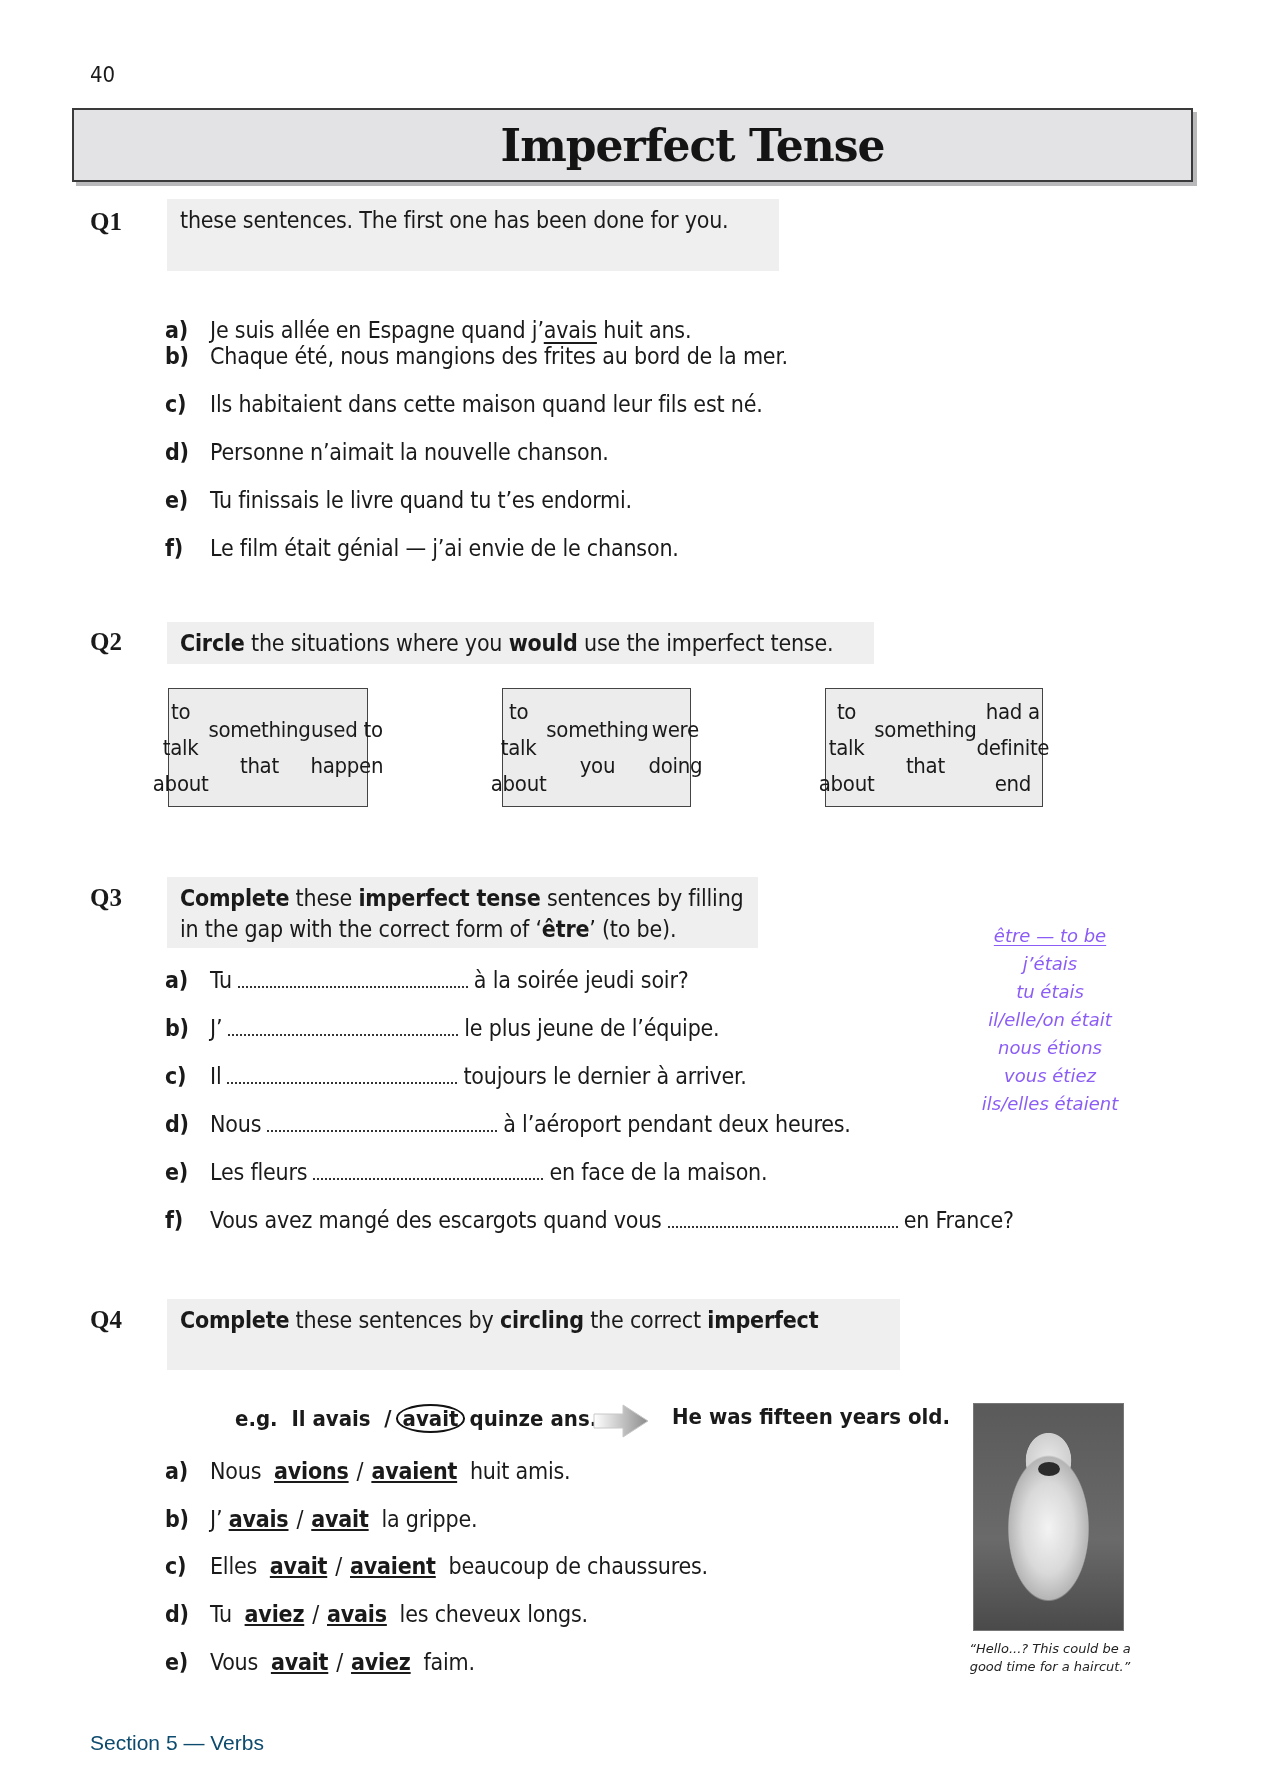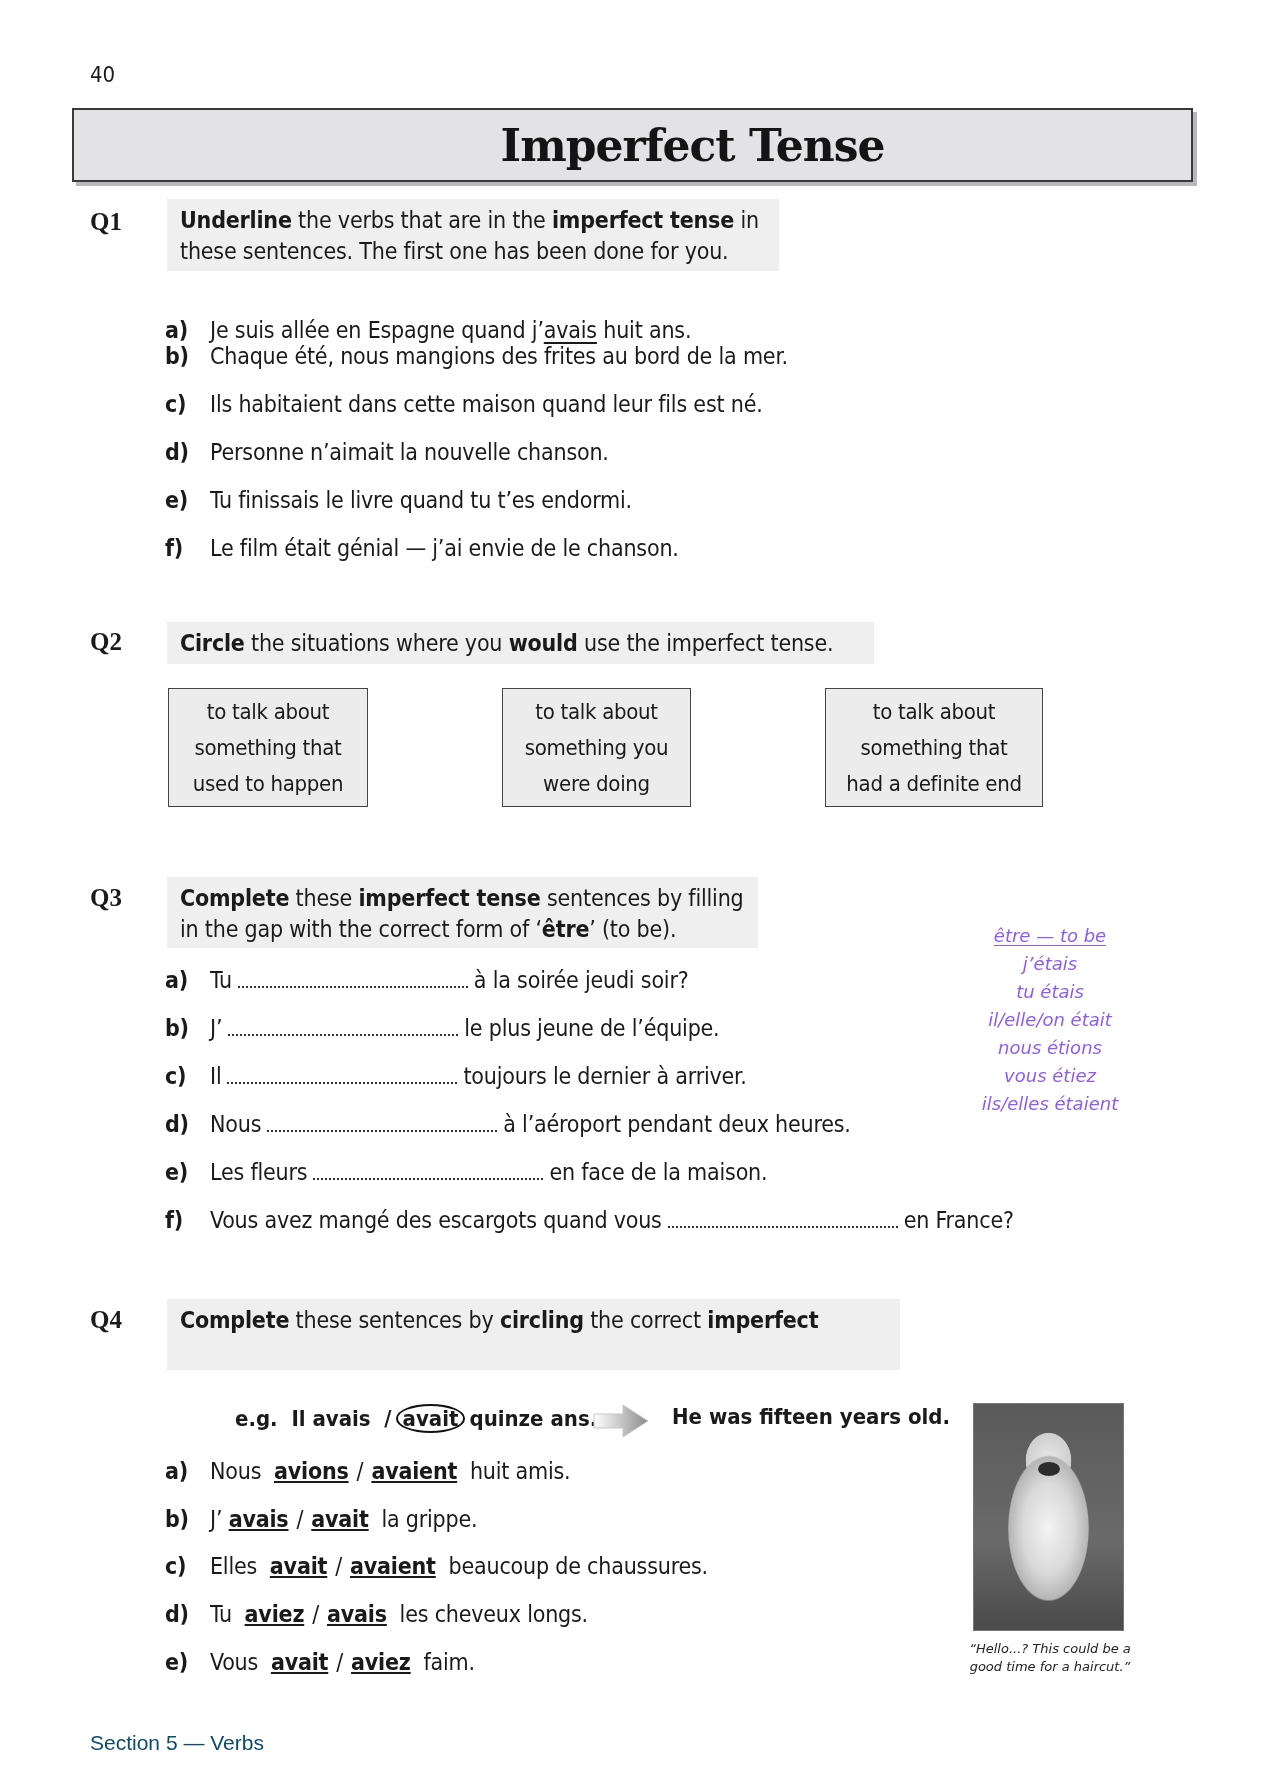--- a/index.html
+++ b/index.html
@@ -16,21 +16,21 @@
   .instr { left: 167px; background: #efefef; padding: 6px 12px 7px 13px; box-sizing: border-box;
            font-size: 23px; line-height: 31px; font-family: "DejaVu Sans Condensed", "DejaVu Sans", sans-serif;
            letter-spacing: -0.2px; }
   .instr b { font-weight: bold; }
   .item { left: 165px; font-size: 23px; font-family: "DejaVu Sans Condensed", "DejaVu Sans", sans-serif;
           white-space: nowrap; letter-spacing: -0.2px; }
   .item .letter { display: inline-block; width: 45px; font-weight: bold; }
   .u { text-decoration: underline; text-underline-offset: 4px; text-decoration-thickness: 2px; }
   .gap { display: inline-block; border-bottom: 2px dotted #333; height: 14px; margin: 0 6px; vertical-align: baseline; }
   .opt-box { top: 688px; height: 119px; background: #ececec; border: 1.5px solid #444; box-sizing: border-box;
-             display: flex; flex-direction: column; justify-content: center; align-items: center;
+             display: flex; justify-content: center; align-items: center;
              font-family: "DejaVu Sans Condensed", "DejaVu Sans", sans-serif; font-size: 22px; line-height: 36px;
              letter-spacing: -0.3px; text-align: center; }
   .note { left: 960px; top: 922px; width: 180px; text-align: center; font-family: "DejaVu Sans", sans-serif;
           font-size: 18px; line-height: 28px; color: #8b5cf6; font-style: italic; }
   .note .head { text-decoration: underline; text-underline-offset: 3px; }
   .eg { left: 207px; top: 1404px; font-family: "DejaVu Sans Condensed", "DejaVu Sans", sans-serif; font-weight: bold;
         font-size: 22px; white-space: nowrap; display: flex; align-items: center; }
   .eg .circled { border: 2px solid #111; border-radius: 50%; padding: 0 5px; margin: 0 4px; }
   .arrow { left: 593px; top: 1404px; width: 56px; height: 34px; }
   .eg-trans { left: 672px; top: 1404px; font-family: "DejaVu Sans Condensed", "DejaVu Sans", sans-serif; font-weight: bold;
@@ -50,21 +50,20 @@
 <body>
 
 <div class="abs page-num">40</div>
 
 <div class="abs title-box">
   <span class="title">Imperfect Tense</span>
 </div>
 
 <div class="abs qlabel" style="top:208px;">Q1</div>
 <div class="abs instr" style="top:199px; width:612px; height:72px;">
-  <div><b>Underline</b><span> the verbs that are in the </span><b>imperfect tense</b><span> in</span></div>
   <div>these sentences.  The first one has been done for you.</div>
 </div>
 
 <div class="abs item" style="top:295px;margin-top:22px;">
   <span class="letter">a)</span><span>Je suis allée en Espagne quand j’</span><span class="u">avais</span><span> huit ans.</span>
 </div>
 <div class="abs item" style="top:343px;">
   <span class="letter">b)</span><span>Chaque été, nous mangions des frites au bord de la mer.</span>
 </div>
 <div class="abs item" style="top:391px;">

